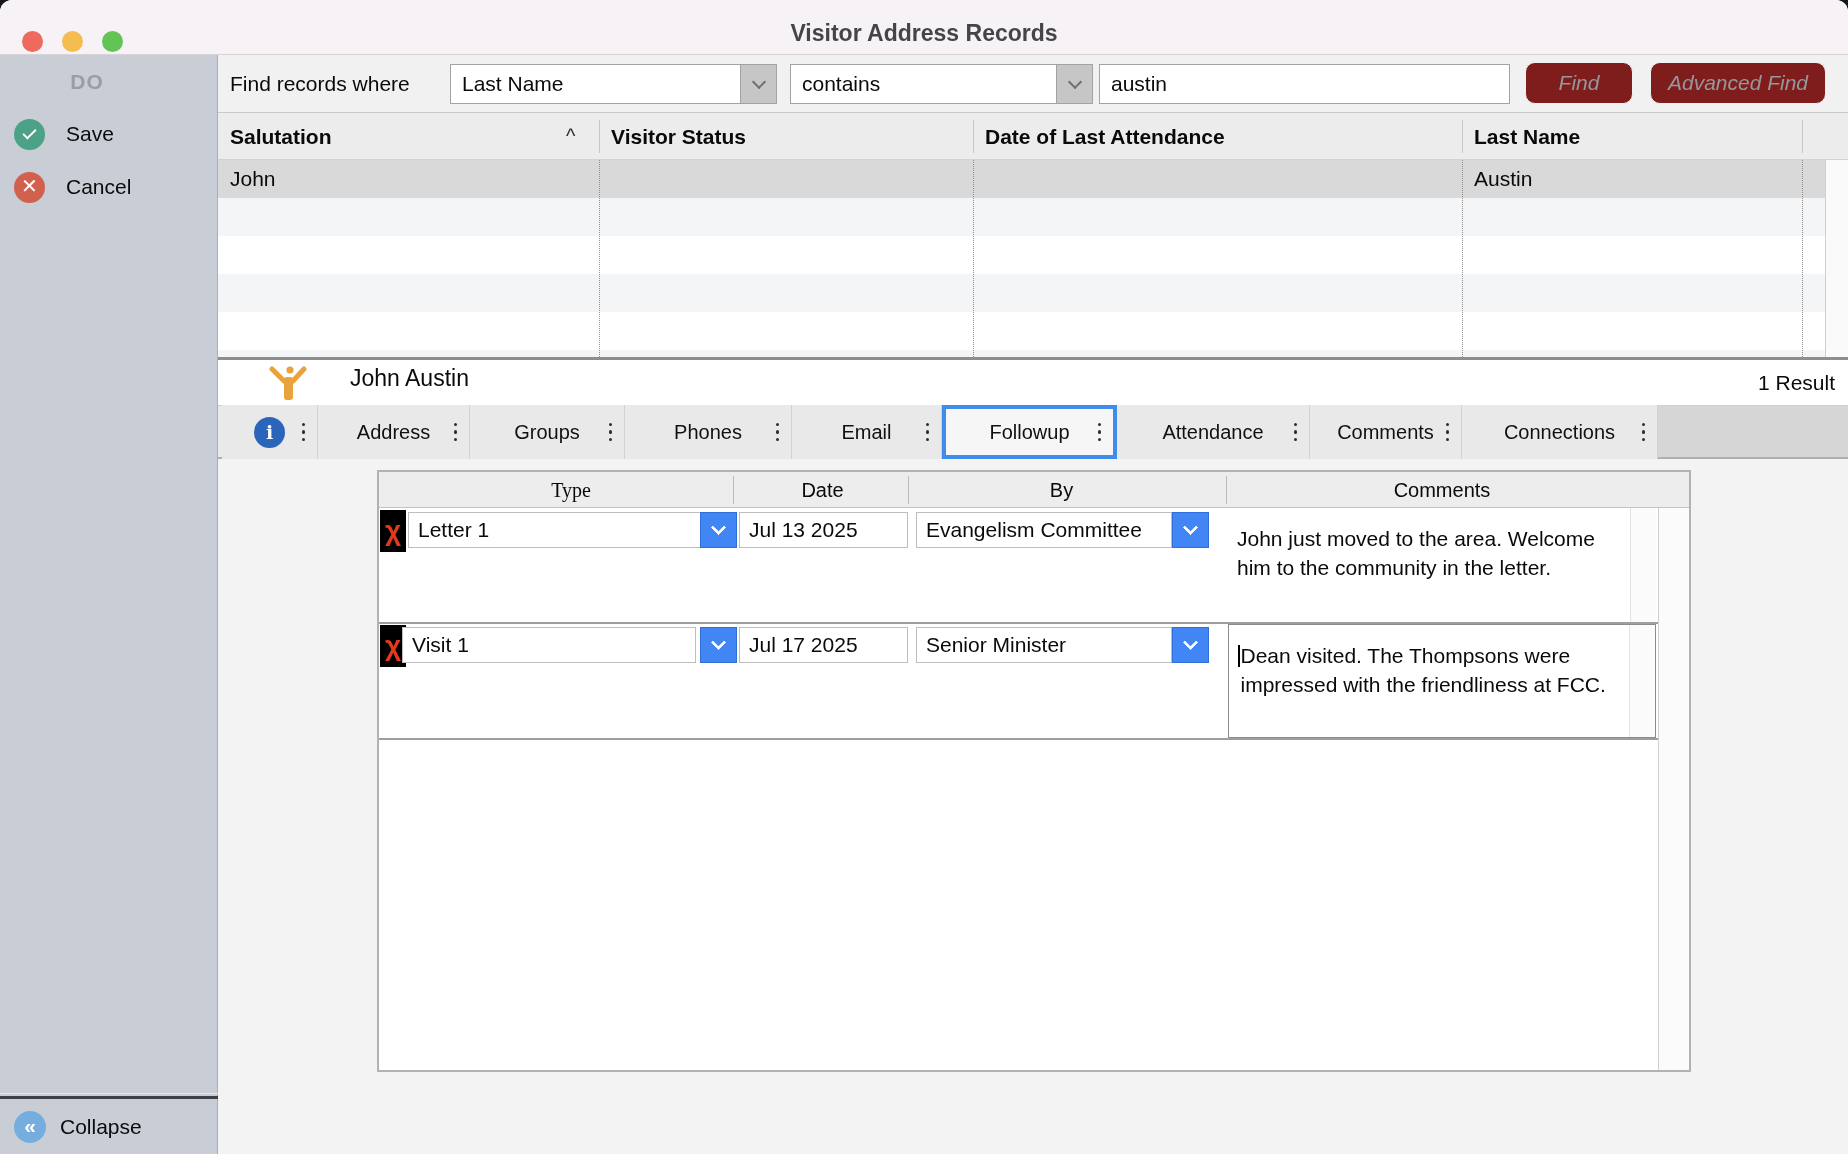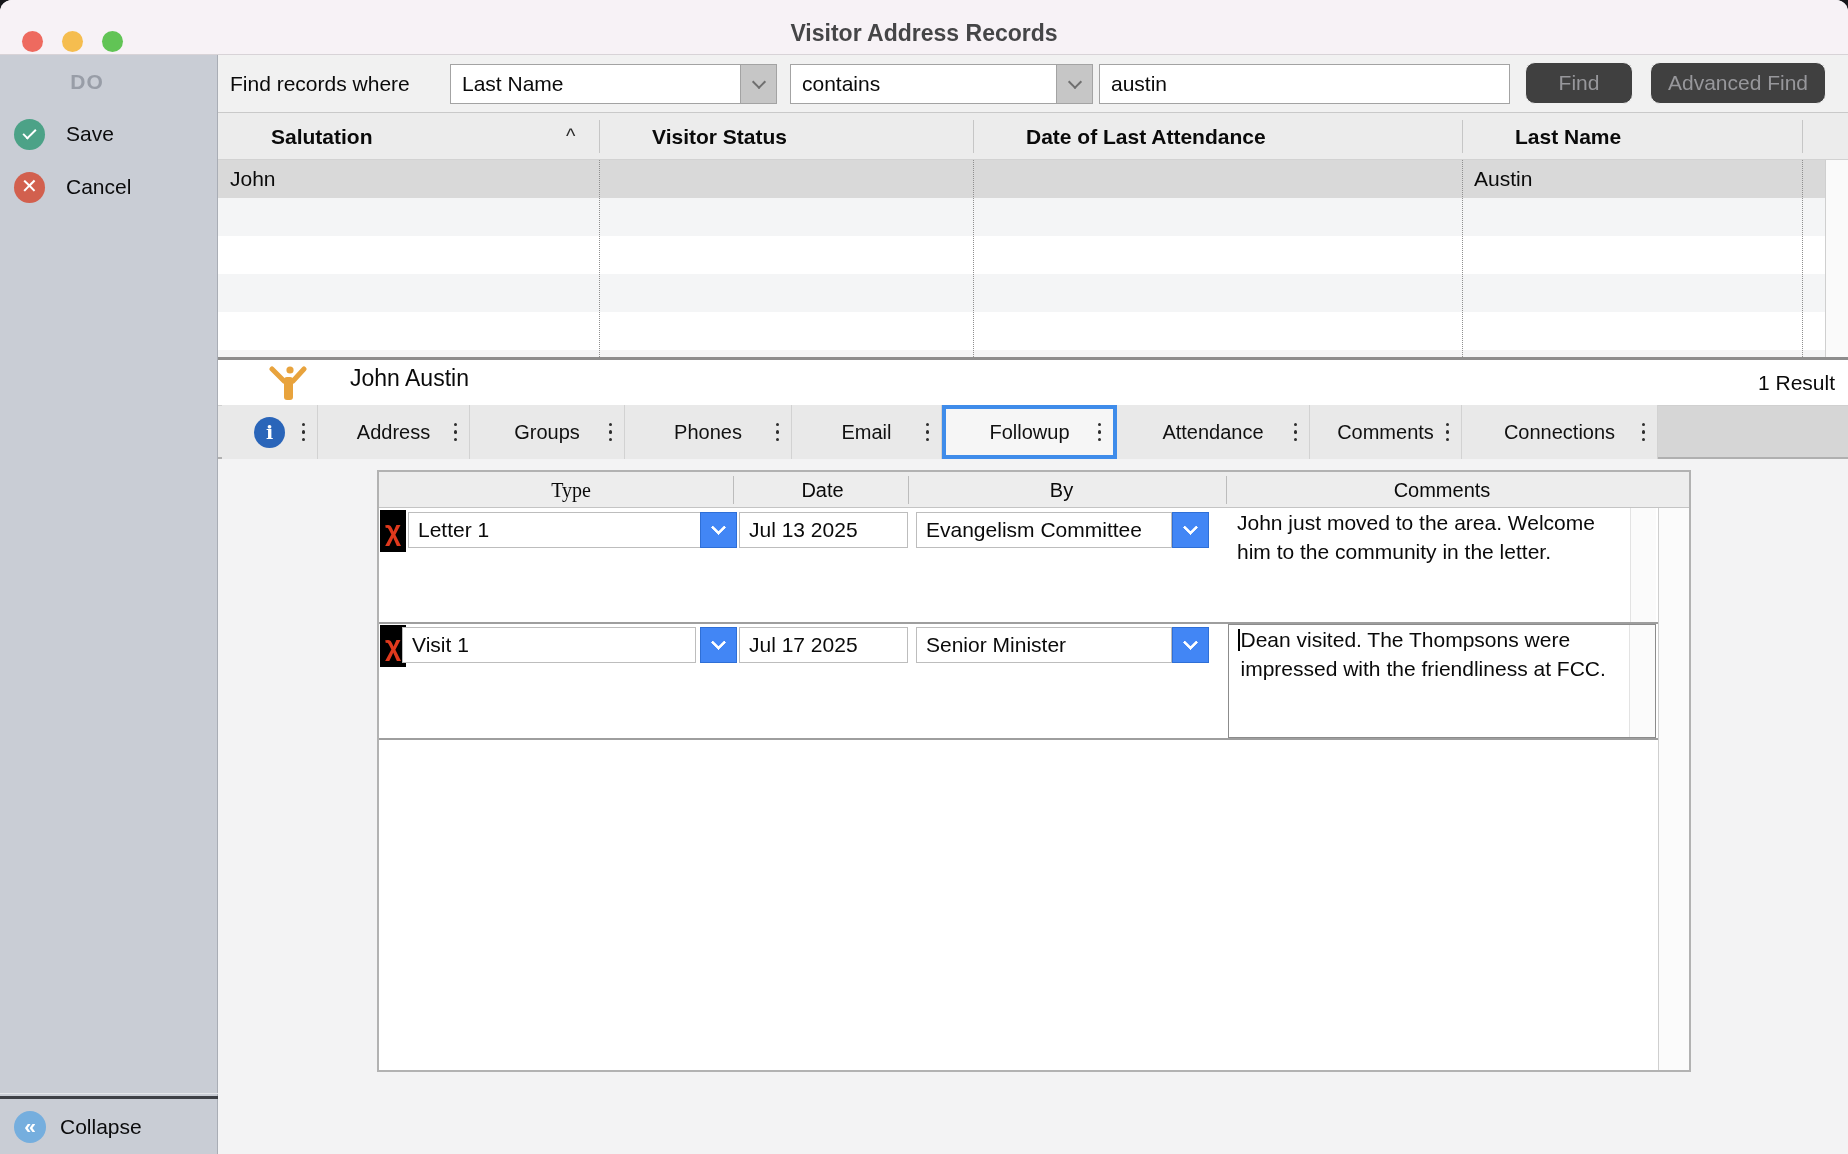--- a/index.html
+++ b/index.html
@@ -24,25 +24,25 @@
   #collapse-glyph{color:#fff;font-size:21px;font-weight:bold;margin-top:-3px;}
   
   #findbar{left:218px;top:55px;width:1630px;height:58px;background:#f1f1f1;border-bottom:1px solid #c9c9c9;}
   #find-label{left:230px;top:72px;font-size:21px;color:#0a0a0a;}
   .select{background:#fff;border:1px solid #a3a3a3;height:40px;top:64px;display:flex;align-items:center;}
   .select .val{flex:1;padding-left:11px;font-size:21px;color:#0a0a0a;white-space:nowrap;overflow:hidden;}
   .select .chev-box{width:36px;height:100%;background:#c6c6c6;border-left:1px solid #a3a3a3;display:flex;align-items:center;justify-content:center;}
   .chev{width:10px;height:10px;border-right:2px solid #6f6f6f;border-bottom:2px solid #6f6f6f;transform:rotate(45deg);margin-top:-5px;}
   #search-input{left:1099px;top:64px;width:411px;height:40px;background:#fff;border:1px solid #a3a3a3;
                 display:flex;align-items:center;padding-left:11px;font-size:21px;color:#0a0a0a;}
-  .pill-btn{top:62px;height:42px;background:#404040;border:1px solid #f0f0f0;border-radius:10px;
-            display:flex;align-items:center;justify-content:center;font-size:21px;color:#97979b;cursor:default;}
+  .pill-btn{top:62px;height:42px;background:#7f1d1d;border:1px solid #f0f0f0;border-radius:10px;
+            display:flex;align-items:center;justify-content:center;font-size:21px;color:#97979b;cursor:default;font-style:italic;}
   
   #results-header{left:218px;top:113px;width:1630px;height:47px;background:#ececec;border-bottom:1px solid #d2d2d2;}
-  .res-h{top:113px;height:47px;display:flex;align-items:center;font-size:21px;font-weight:bold;color:#0a0a0a;padding-left:12px;margin-left:41px;}
+  .res-h{top:113px;height:47px;display:flex;align-items:center;font-size:21px;font-weight:bold;color:#0a0a0a;padding-left:12px;}
   .res-h-sep{top:120px;width:1px;height:33px;background:#c6c6c6;}
   #sort-caret{left:566px;top:113px;height:47px;display:flex;align-items:center;font-size:20px;color:#2c2c2c;}
   .res-row{left:218px;width:1607px;height:38px;}
   .row-sel{background:#d9d9d9;}
   .row-a{background:#f4f5f6;}
   .row-b{background:#ffffff;}
   .res-cell{height:38px;display:flex;align-items:center;font-size:21px;color:#0a0a0a;padding-left:12px;position:absolute;top:0;}
   .dot-sep{width:1px;border-left:1px dotted #8f8f8f;top:160px;height:197px;}
   #res-scroll{left:1825px;top:160px;width:23px;height:197px;background:#fafafa;border-left:1px solid #cfcfcf;}
   #res-bottom{left:218px;top:357px;width:1630px;height:3px;background:#8d8d8d;}
@@ -67,21 +67,21 @@
   .fu{position:absolute;}
   #fu-header{left:0;top:0;width:1310px;height:36px;background:#ededed;border-bottom:1px solid #c4c4c4;}
   .fu-h{top:0;height:36px;display:flex;align-items:center;justify-content:center;font-size:20px;color:#0a0a0a;}
   .fu-h-sep{top:4px;width:1px;height:28px;background:#bcbcbc;}
   .fu-field{background:#fff;border:1px solid #bdbdbd;height:36px;display:flex;align-items:center;padding-left:9px;
             font-size:21px;color:#0a0a0a;white-space:nowrap;overflow:hidden;}
   .fu-drop{width:37px;height:36px;background:#4286f5;border:1px solid #2f6fd6;display:flex;align-items:center;justify-content:center;}
   .fu-drop .wchev{width:11px;height:11px;border-right:3px solid #fff;border-bottom:3px solid #fff;transform:rotate(45deg);margin-top:-5px;border-radius:1px;}
   .marker{width:26px;height:42px;background:#000;display:flex;align-items:center;justify-content:center;
           color:#e0391d;font-size:28px;font-weight:bold;line-height:1;}
-  .fu-comments{background:#fff;font-size:21px;color:#0a0a0a;line-height:29px;padding:0 0 0 9px;}
+  .fu-comments{background:#fff;font-size:21px;color:#0a0a0a;line-height:29px;padding:16px 0 0 9px;}
   .c-scroll{position:absolute;right:0;top:0;bottom:0;width:26px;background:#fbfbfb;border-left:1px solid #e3e3e3;}
   .fu-divider{left:0;width:1310px;height:2px;background:#9e9e9e;}
   #fu-scrollbar{left:1279px;top:36px;width:31px;height:562px;background:#fbfbfb;border-left:1px solid #cfcfcf;}
   .caret{display:inline-block;width:1.5px;height:22px;background:#000;vertical-align:-4px;margin-right:1px;}
   #add-followup{left:377px;top:1090px;width:289px;height:47px;background:#ededed;border:5px solid #3f8cea;
                 display:flex;align-items:center;justify-content:center;font-size:21px;color:#0a0a0a;cursor:default;}
 </style>
 </head>
 <body>
 

